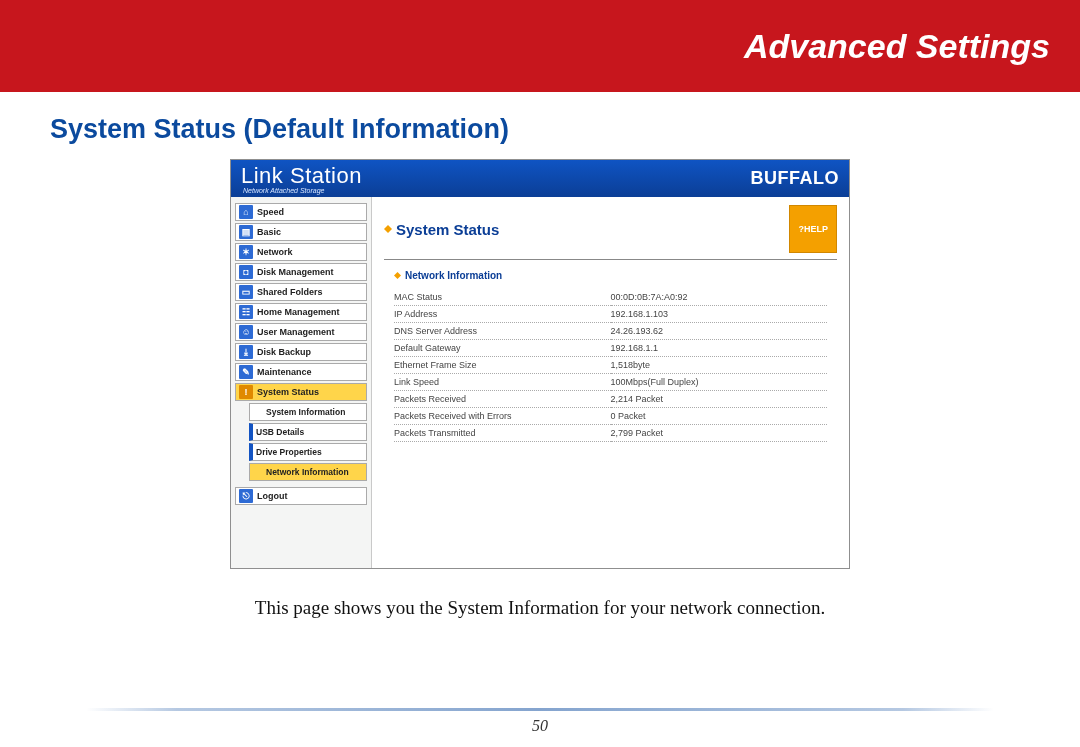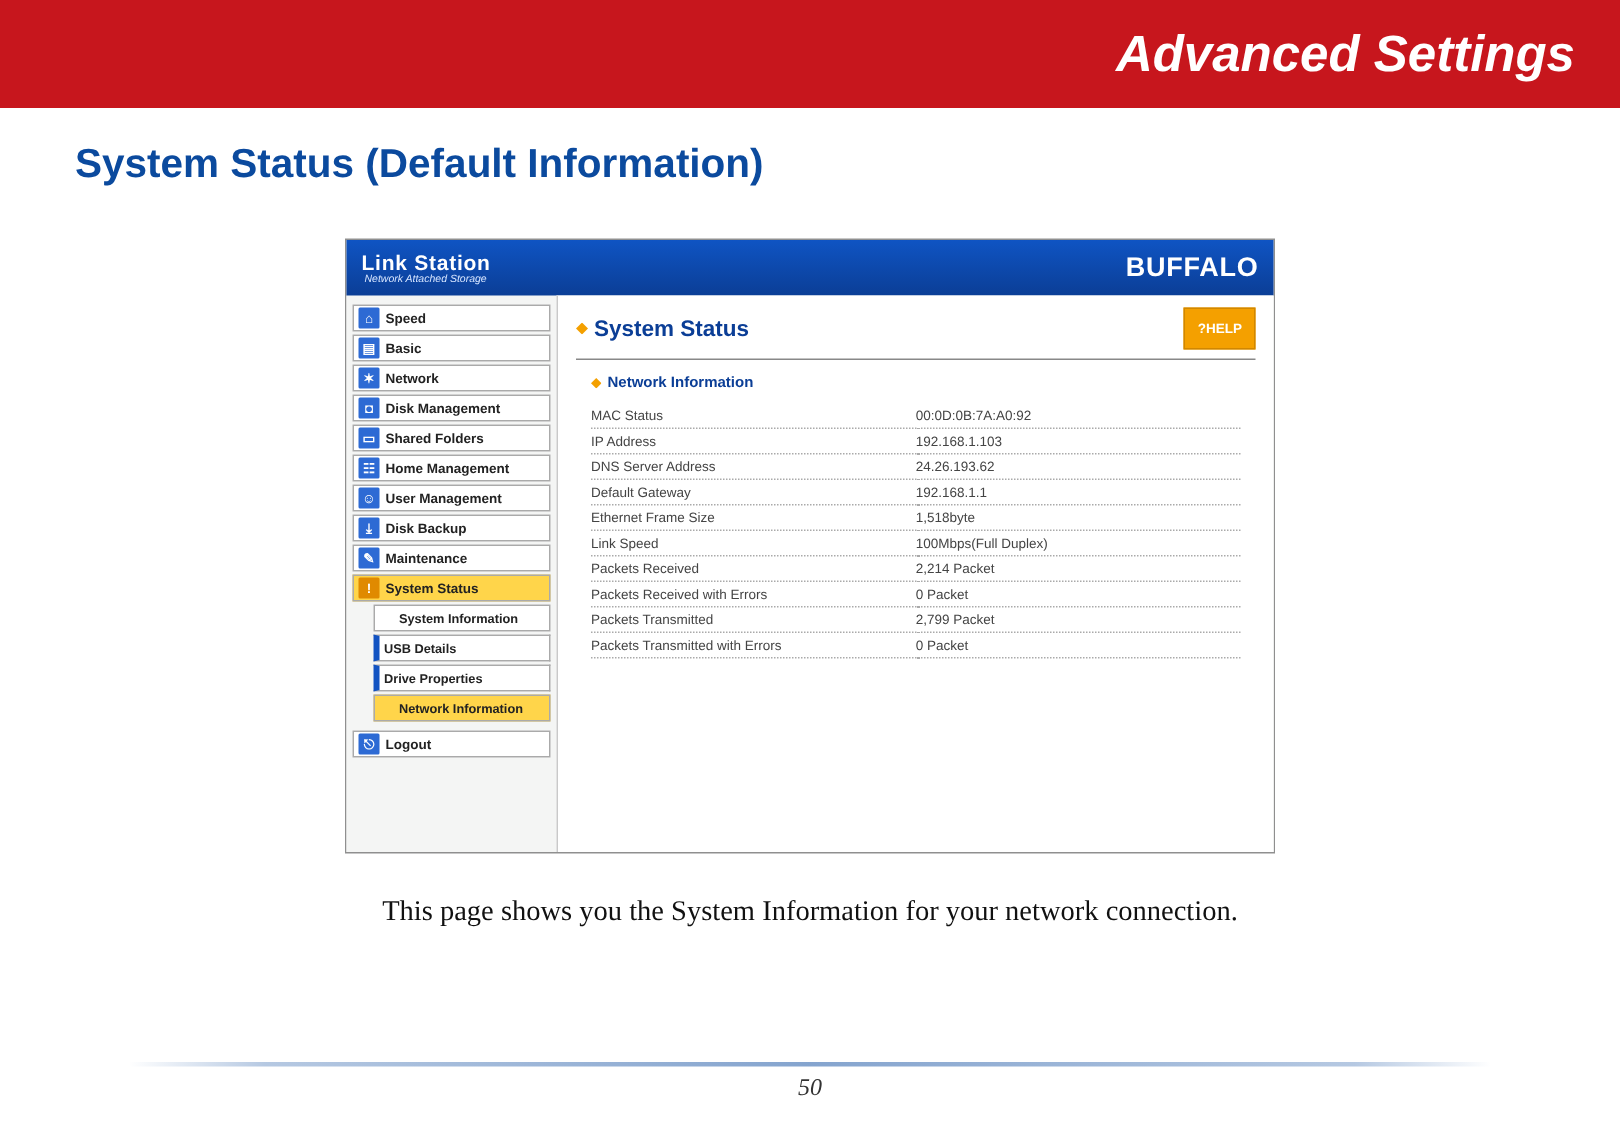--- a/index.html
+++ b/index.html
@@ -1,19 +1,19 @@
 <!DOCTYPE html>
 <html><head>
 <meta charset="utf-8">
 <style>
   * { box-sizing: border-box; margin: 0; padding: 0; }
   html, body { width: 1080px; height: 747px; background: #fff; font-family: Arial, sans-serif; }
   .page { width: 1080px; height: 747px; position: relative; }
   .red-banner {
-    width: 100%; height: 72px;
+    width: 100%; height: 92px;
     background: #c7161d;
     display: flex; align-items: center; justify-content: flex-end;
     padding-right: 30px;
   }
   .banner-title {
     color: #fff; font-family: "Segoe UI", Arial, sans-serif;
     font-style: italic; font-weight: bold; font-size: 34px;
   }
   .section-title {
     color: #0b4a9e;
@@ -33,22 +33,22 @@
   .app-header {
     width: 100%; height: 37px;
     background: linear-gradient(#0f54c3, #0b3e96);
     display: flex; align-items: center; justify-content: space-between;
     padding: 0 10px;
     position: relative;
   }
   .link-station {
     color: #fff;
     font-family: "Arial Narrow", Arial, sans-serif;
-    font-weight: 700;
-    font-size: 14px;
+    font-weight: 400;
+    font-size: 22px;
     letter-spacing: 0.5px;
   }
   .ls-sub {
     color: #d6e5ff;
     font-size: 7px;
     font-style: italic;
     display: block;
     margin-top: -2px;
     margin-left: 2px;
   }
@@ -121,21 +121,21 @@
   .bullet {
     width: 8px; height: 8px;
     display: inline-block;
     background: #f4a000;
     clip-path: polygon(50% 0, 100% 50%, 50% 100%, 0 50%);
   }
   .help-btn {
     background: #f4a000;
     color: #fff;
     font-size: 9px; font-weight: bold;
-    padding: 8px 8px;
+    padding: 18px 8px;
     border: 1px solid #d18700;
     cursor: pointer;
   }
   .content-rule {
     border: none; border-top: 1px solid #888;
     margin: 6px 0 10px;
   }
   .sub-heading {
     color: #0b3e96;
     font-size: 10px; font-weight: bold;
@@ -313,24 +313,20 @@
                 <td>2,214 Packet</td>
               </tr>
             <tr>
                 <td class="label">Packets Received with Errors</td>
                 <td>0 Packet</td>
               </tr>
             <tr>
                 <td class="label">Packets Transmitted</td>
                 <td>2,799 Packet</td>
               </tr>
-            <tr>
-                <td class="label">Packets Transmitted with Errors</td>
-                <td>0 Packet</td>
-              </tr>
           </tbody>
         </table>
       </div>
     </div>
   </div>
 
   <p class="caption">This page shows you the System Information for your network connection.</p>
 
   <div class="page-footer">
     <div class="footer-rule"></div>

